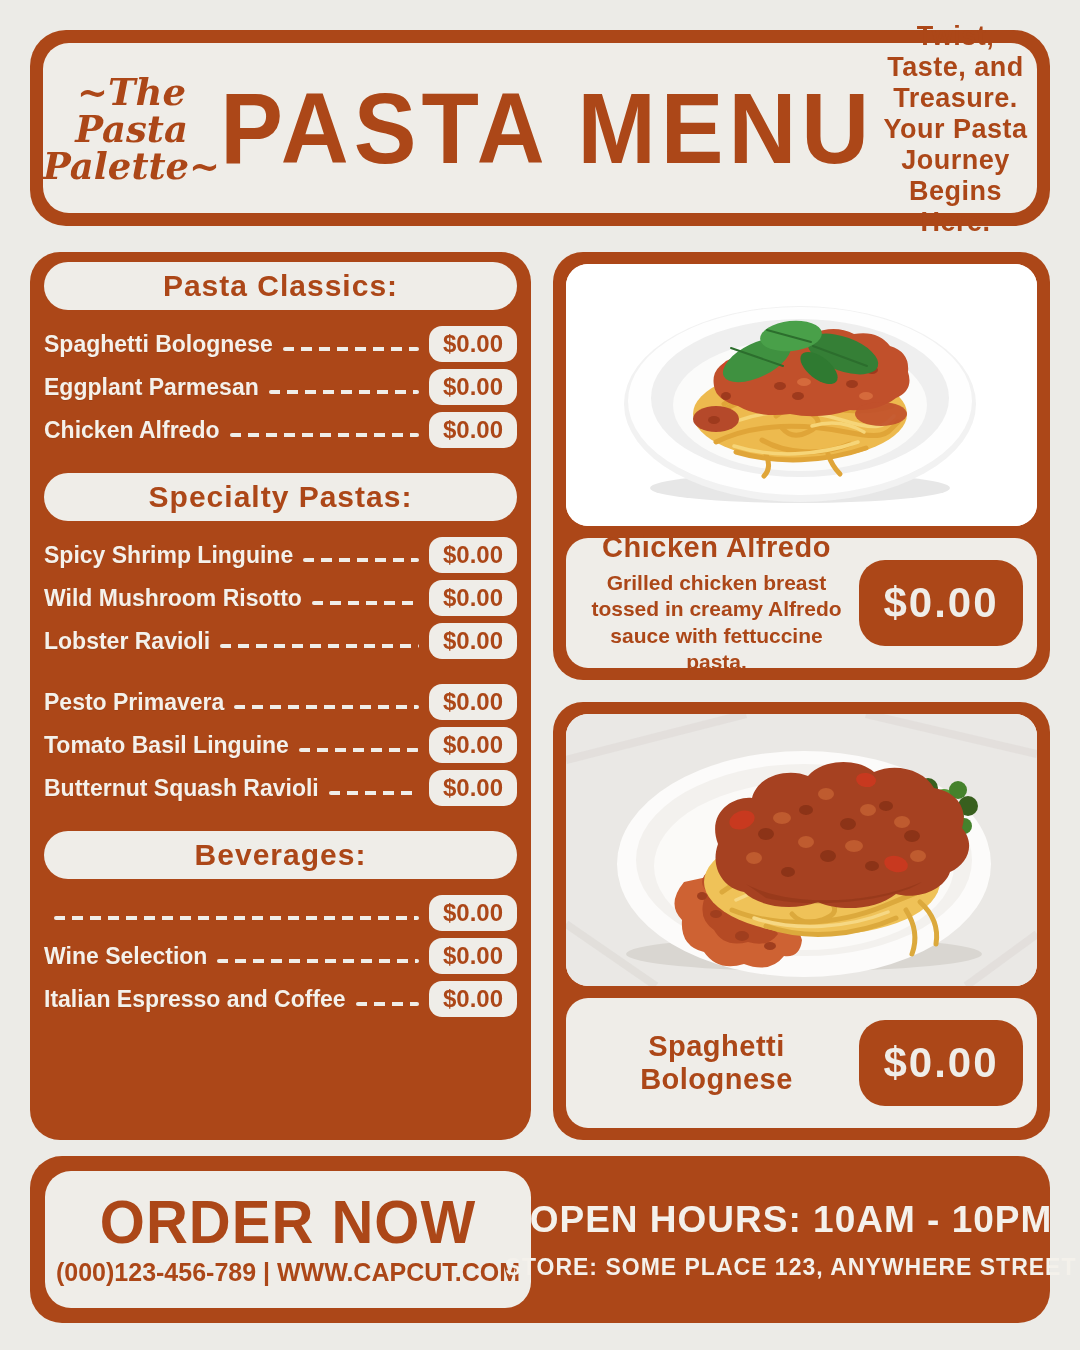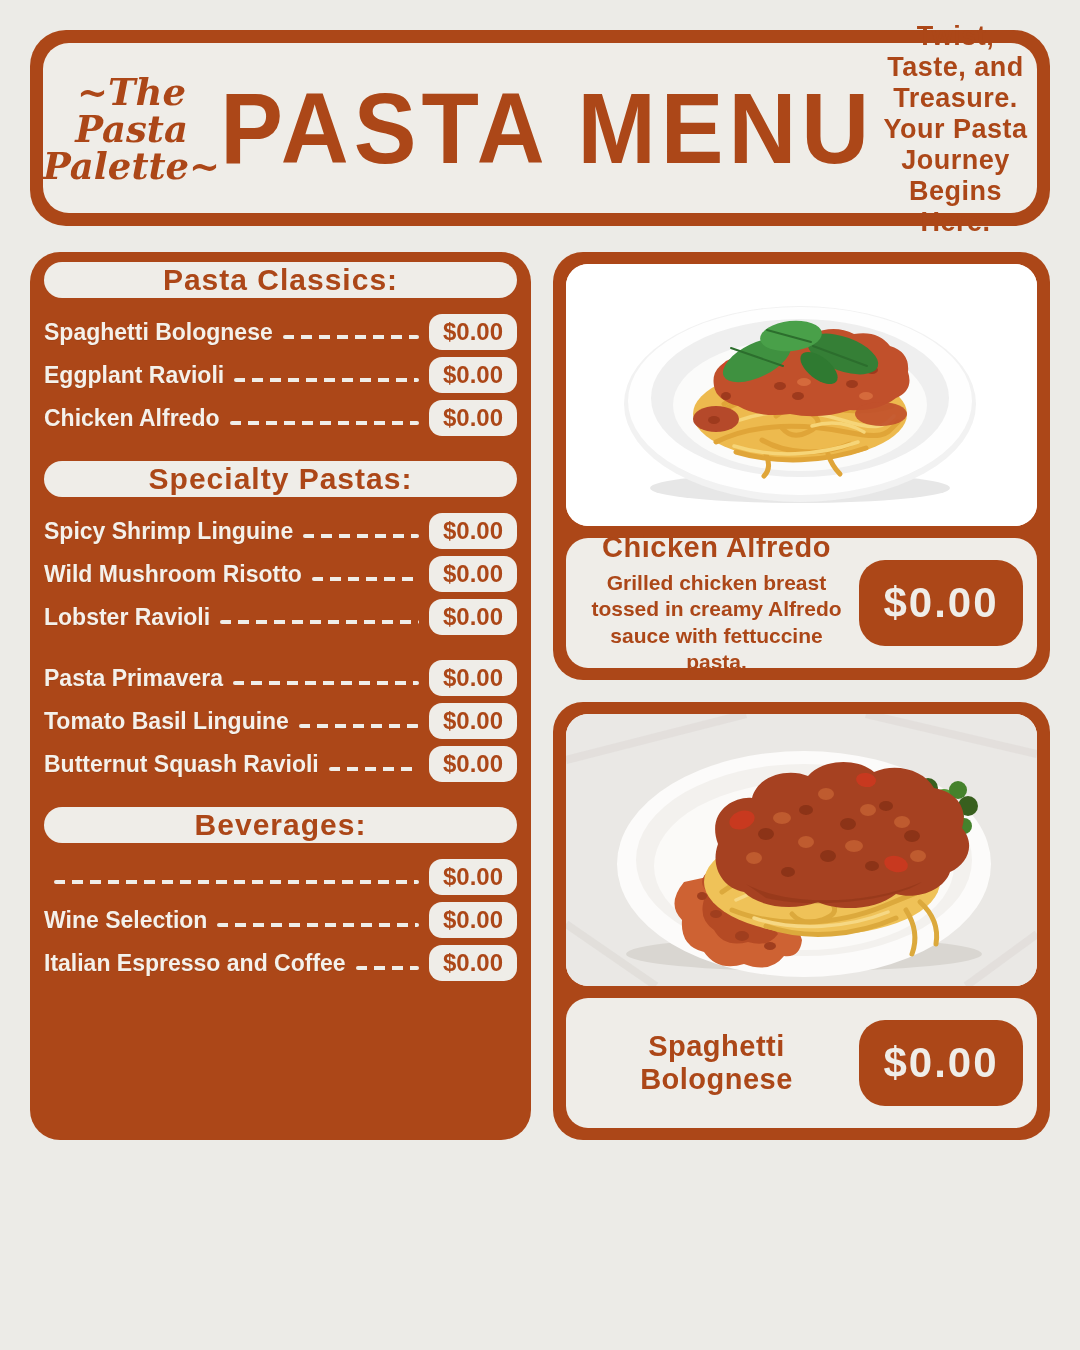--- a/index.html
+++ b/index.html
@@ -22,21 +22,21 @@
         text-align:center;color:var(--orange);}
   .brand{font-family:"DejaVu Serif",serif;font-style:italic;font-weight:bold;
         font-size:37px;line-height:1;margin-top:2px;}
   .title{margin:2px 0 0;font-size:94px;font-weight:bold;letter-spacing:5px;line-height:1.02;
         transform:scaleY(1.06);white-space:nowrap;}
   .tagline{font-size:27px;font-weight:bold;margin-top:3px;letter-spacing:.5px;}
   
   .menu-panel{position:absolute;left:30px;top:252px;width:501px;height:888px;
         background:var(--orange);border-radius:30px;padding:10px 14px 0;}
   .sec + .sec{margin-top:25px;}
-  .sec-pill{height:36px;background:var(--light);border-radius:24px;display:flex;
+  .sec-pill{height:48px;background:var(--light);border-radius:24px;display:flex;
         align-items:center;justify-content:center;color:var(--orange);
         font-size:30px;font-weight:bold;letter-spacing:1px;margin-bottom:16px;}
   .row{height:36px;margin-bottom:7px;display:flex;align-items:center;}
   .iname{color:#F4F1EB;font-size:23px;font-weight:bold;white-space:nowrap;
         text-shadow:0 1px 0 rgba(0,0,0,0.08);}
   .leader{flex:1;height:4px;margin:10px 10px 0;border-radius:2px;
         background:repeating-linear-gradient(90deg,#EFEDE8 0,#EFEDE8 11px,transparent 11px,transparent 18px);}
   .pricepill{width:88px;min-width:88px;height:36px;background:var(--light);border-radius:13px;
         color:var(--orange);font-weight:bold;font-size:24px;display:flex;
         align-items:center;justify-content:center;}
@@ -88,21 +88,21 @@
   <section class="menu-panel">
 
     <div class="sec">
       <div class="sec-pill">Pasta Classics:</div>
       <div class="row">
         <span class="iname">Spaghetti Bolognese</span>
         <span class="leader"></span>
         <span class="pricepill">$0.00</span>
       </div>
       <div class="row">
-        <span class="iname">Eggplant Ravioli</span>
+        <span class="iname">Eggplant Parmesan</span>
         <span class="leader"></span>
         <span class="pricepill">$0.00</span>
       </div>
       <div class="row">
         <span class="iname">Chicken Alfredo</span>
         <span class="leader"></span>
         <span class="pricepill">$0.00</span>
       </div>
     </div>
 
@@ -120,21 +120,21 @@
       </div>
       <div class="row">
         <span class="iname">Lobster Ravioli</span>
         <span class="leader"></span>
         <span class="pricepill">$0.00</span>
       </div>
     </div>
 
     <div class="sec">
       <div class="row">
-        <span class="iname">Pasta Primavera</span>
+        <span class="iname">Pesto Primavera</span>
         <span class="leader"></span>
         <span class="pricepill">$0.00</span>
       </div>
       <div class="row">
         <span class="iname">Tomato Basil Linguine</span>
         <span class="leader"></span>
         <span class="pricepill">$0.00</span>
       </div>
       <div class="row">
         <span class="iname">Butternut Squash Ravioli</span>
@@ -314,14 +314,24 @@
       </svg>
     </div>
     <div class="finfo">
       <div class="ftext">
         <div class="ftitle">Spaghetti Bolognese</div>
       </div>
       <div class="fprice">$0.00</div>
     </div>
   </section>
 
+  <footer class="foot">
+    <div class="order-card">
+      <div class="cta">ORDER NOW</div>
+      <div class="contact">(000)123-456-789 | WWW.CAPCUT.COM</div>
+    </div>
+    <div class="hours-wrap">
+      <div class="hours">OPEN HOURS: 10AM - 10PM</div>
+      <div class="store">STORE: SOME PLACE 123, ANYWHERE STREET</div>
+    </div>
+  </footer>
 
 </div>
 
 </body></html>

